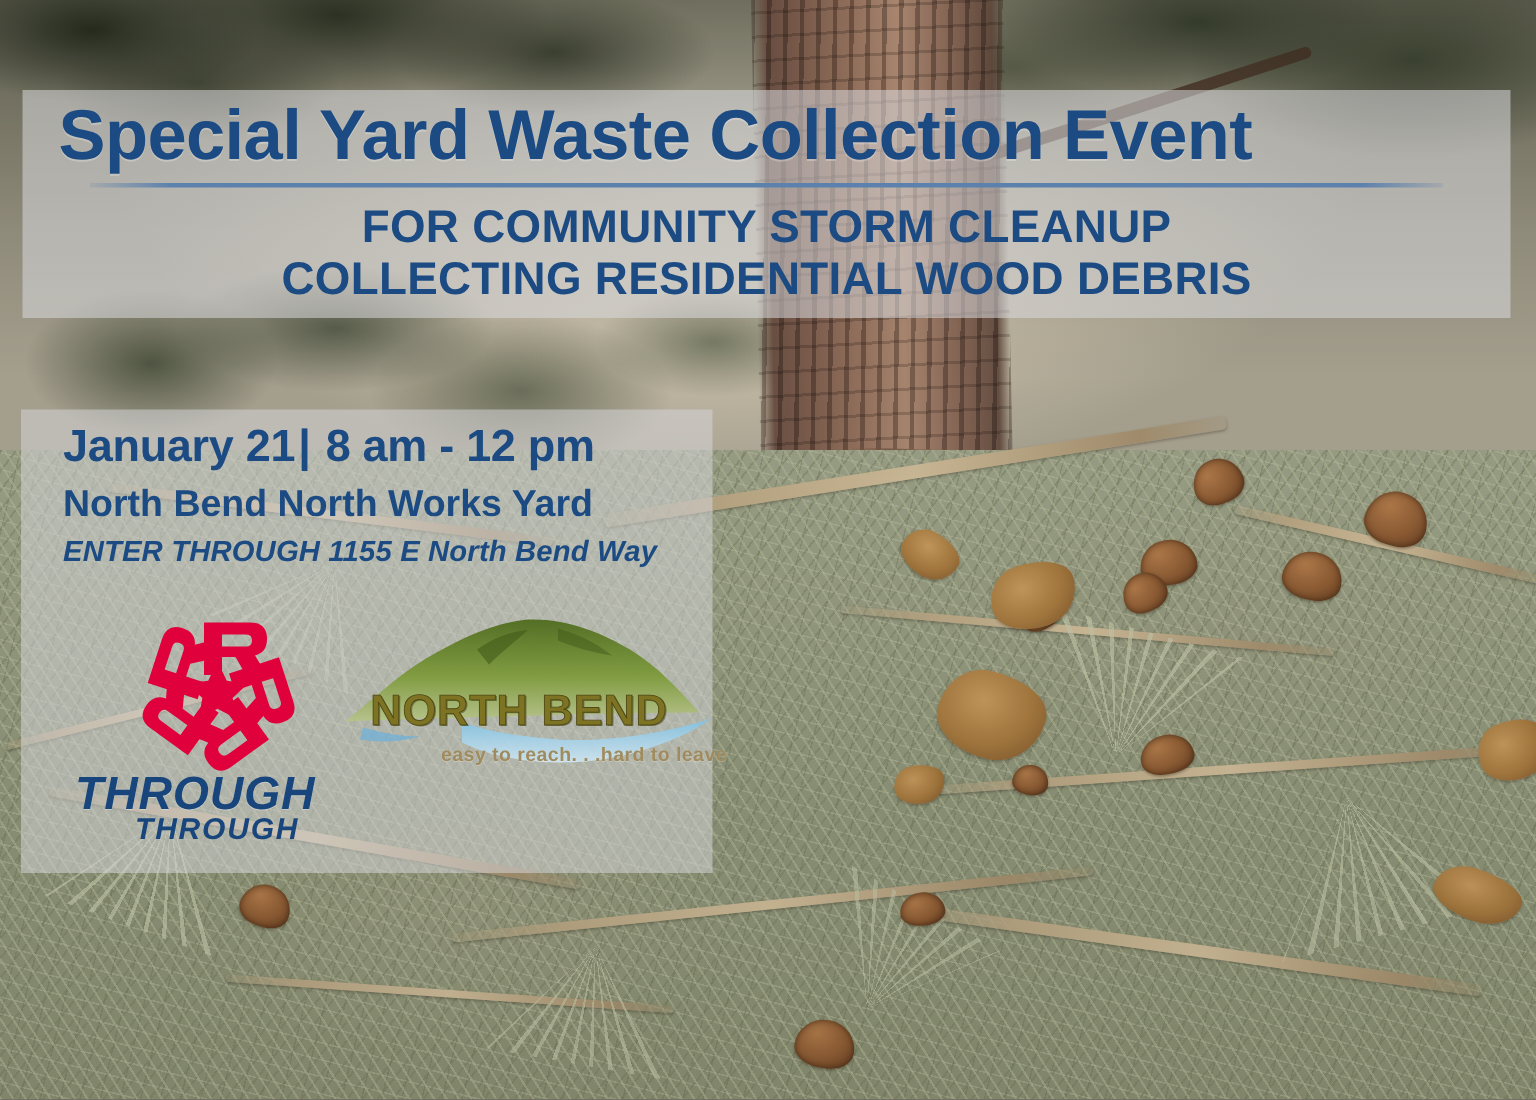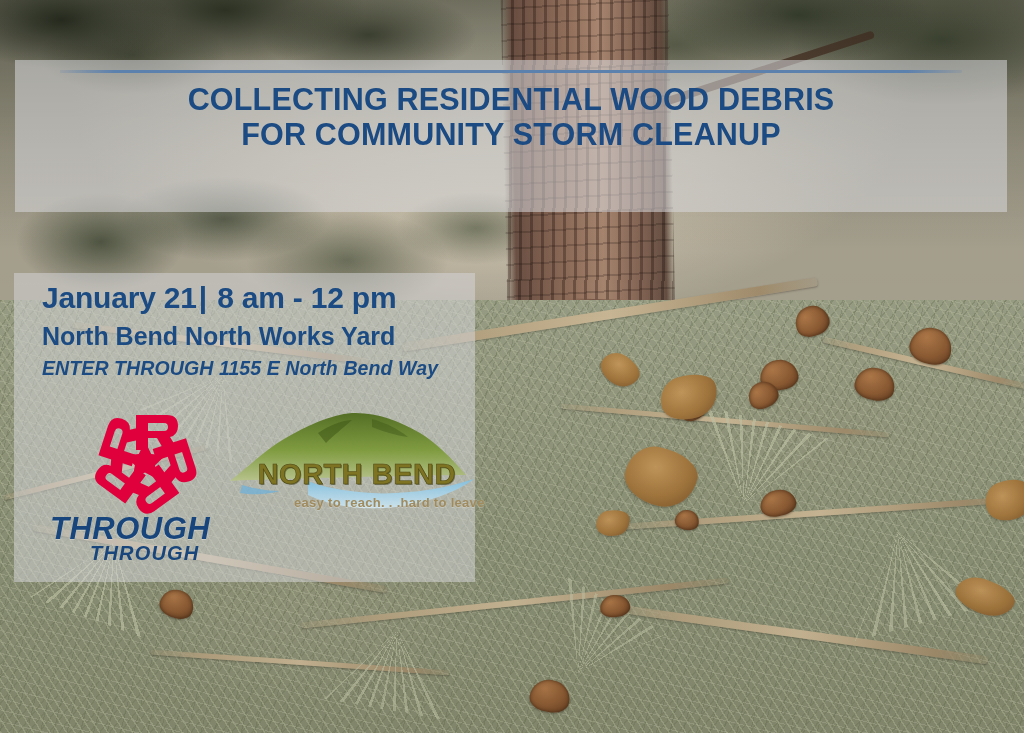--- a/index.html
+++ b/index.html
@@ -182,21 +182,21 @@
   .rs-sub{
     position:absolute;left:38px;top:134px;
     font-size:20px;font-weight:bold;font-style:italic;color:#17457c;
     letter-spacing:1.2px;line-height:1;
   }
 
   
   .northbend{position:absolute;left:208px;top:0px;width:268px;height:130px;}
   .nb-art{position:absolute;inset:0;}
   .nb-word{
-    position:absolute;left:14px;top:57px;width:220px;text-align:right;
+    position:absolute;left:14px;top:57px;width:220px;text-align:center;
     font-size:29px;font-weight:bold;color:#7d7322;
     letter-spacing:.5px;line-height:1;
     -webkit-text-stroke:.6px #4e4a16;
     text-shadow:1px 1px 0 rgba(60,56,18,.5);
   }
   .nb-tag{
     position:absolute;left:72px;top:92px;width:200px;
     font-size:13px;font-weight:bold;color:#a08b5e;letter-spacing:.3px;
     text-shadow:0 1px 0 rgba(255,255,255,.25);
   }
@@ -252,24 +252,25 @@
       <div class="leaf" style="left:600px;top:55px;width:40px;height:30px;transform:rotate(30deg);"></div>
       <div class="leaf" style="left:985px;top:180px;width:48px;height:40px;transform:rotate(-22deg);"></div>
       <div class="leaf" style="left:955px;top:280px;width:60px;height:34px;transform:rotate(18deg);"></div>
       <div class="leaf" style="left:596px;top:210px;width:34px;height:26px;transform:rotate(-10deg);"></div>
     </div>
 
     <div class="grade"></div>
   </div>
 
   <div class="header-banner">
+    <h1 class="title">Special Yard Waste Collection Event</h1>
     <div class="title-rule"></div>
     <div class="subtitle">
+      <div>FOR COMMUNITY STORM CLEANUP</div>
       <div>COLLECTING RESIDENTIAL WOOD DEBRIS</div>
-      <div>FOR COMMUNITY STORM CLEANUP</div>
     </div>
   </div>
 
   <div class="info-panel">
 
     <p class="info-date">
       <span>January 21</span><span class="sep">|</span> <span>8 am - 12 pm</span>
     </p>
 
     <p class="info-place">North Bend North Works Yard</p>

